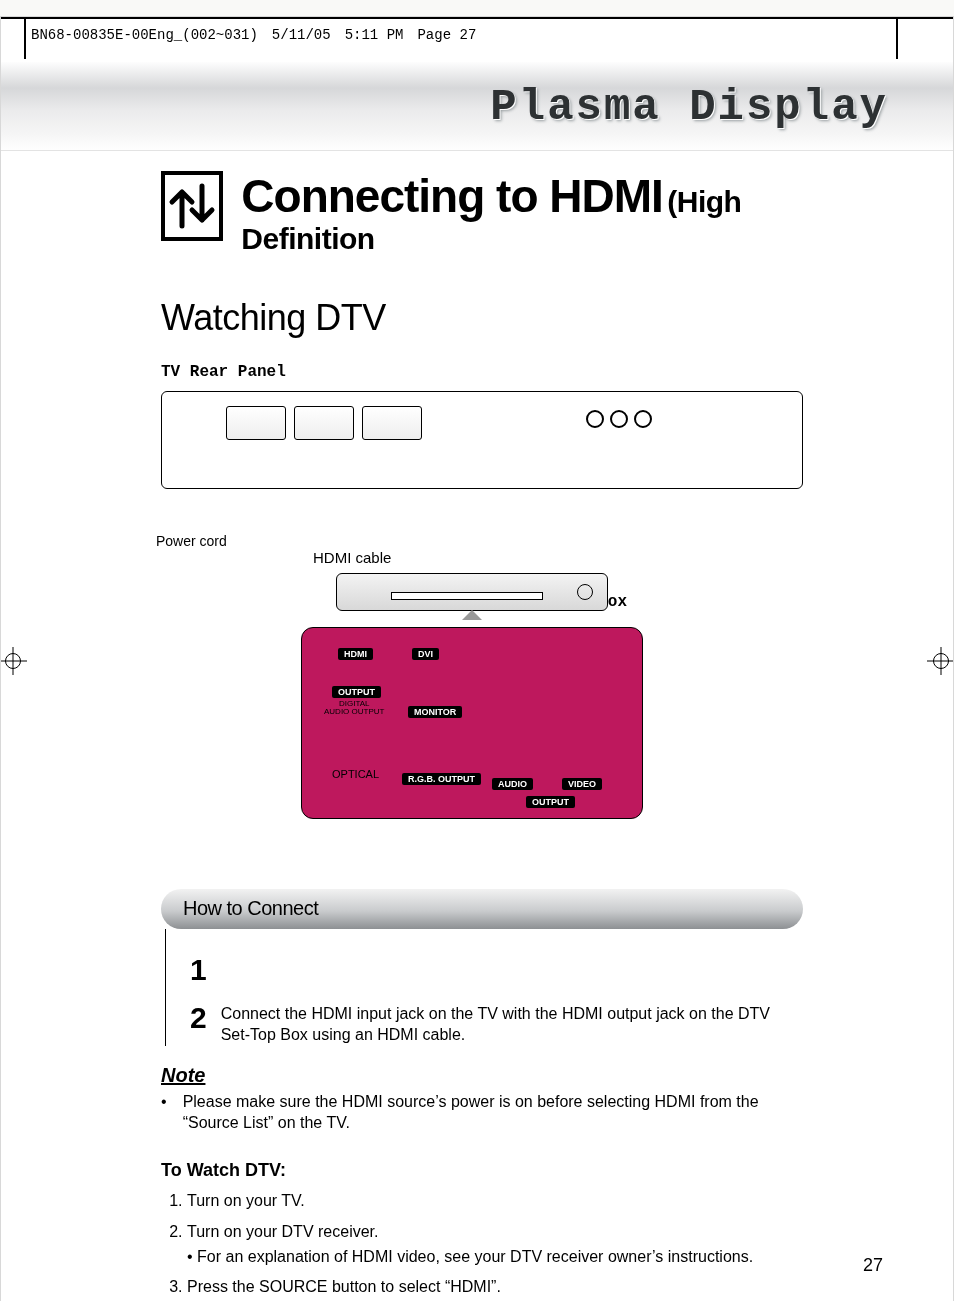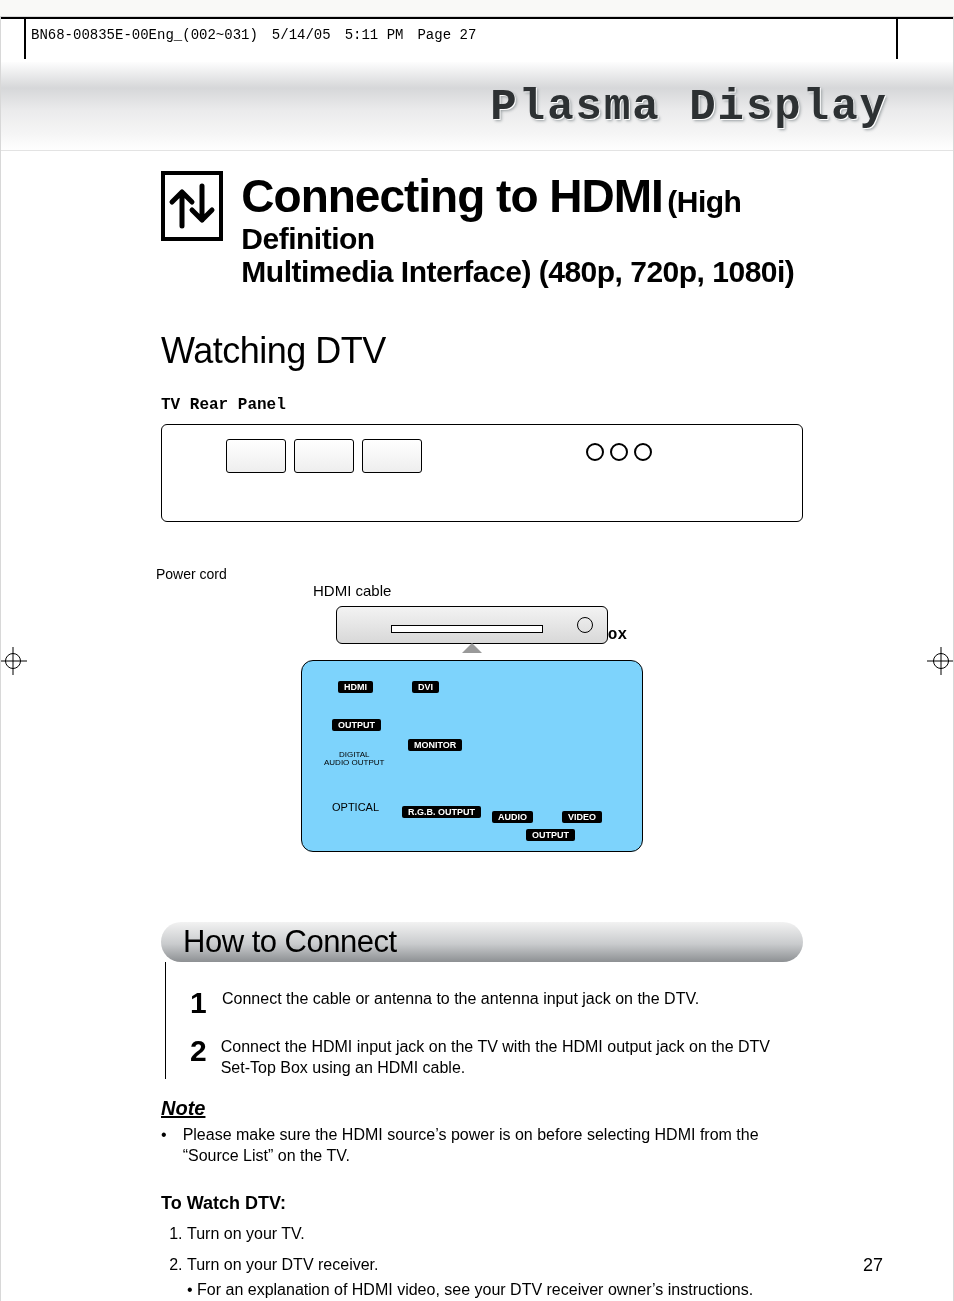--- a/index.html
+++ b/index.html
@@ -34,35 +34,35 @@
   .hdg-sub{font-family:"Arial Narrow","Helvetica Neue Condensed","Arial",sans-serif;font-weight:700;font-size:30px;letter-spacing:-0.5px;}
   .section-title{font-family:"Arial Narrow","Helvetica Neue Condensed","Arial",sans-serif;font-size:36px;font-weight:400;margin-top:42px;letter-spacing:-0.5px;}
   .sub-caption{font-weight:700;font-size:16px;margin-top:24px;font-family:Liberation Mono, monospace;}
   
   .diagram{border:1.5px solid #000;border-radius:6px;height:96px;margin-top:10px;position:relative;background:#fff;}
   .diagram .ports{position:absolute;left:64px;top:14px;display:flex;gap:8px;}
   .tiny-rect{width:58px;height:32px;border:1px solid #000;border-radius:3px;background:linear-gradient(#fff,#eee);}
   .diagram .ports2{position:absolute;right:150px;top:18px;display:flex;gap:6px;}
   .jack{width:14px;height:14px;border:2px solid #000;border-radius:50%;}
   .hdmi-lbl{font-size:15px;}
-  .stb{border:1.5px solid #000;border-radius:12px;width:340px;height:190px;margin-left:140px;margin-top:16px;position:relative;background:#7dd3fc;}
+  .stb{border:1.5px solid #000;border-radius:12px;width:340px;height:190px;margin-left:140px;margin-top:16px;position:relative;background:#be185d;}
   .stb .dvi,.stb .hdmi{position:absolute;background:#000;color:#fff;font-size:9px;font-weight:700;padding:1px 6px;border-radius:2px;}
   .brace-up::before{content:"";position:absolute;top:-18px;left:50%;transform:translate(-50%,0);width:0;height:0;border-left:10px solid transparent;border-right:10px solid transparent;border-bottom:10px solid #999;}
   .stb-top{height:36px;border:1.5px solid #000;border-radius:6px;width:270px;margin-left:175px;margin-top:24px;background:linear-gradient(#f3f3f3,#d8d8d8);position:relative;}
   .stb-top .slot{position:absolute;left:54px;top:18px;width:150px;height:6px;background:#fff;border:1px solid #000;}
   .stb-top .knob{position:absolute;right:14px;top:10px;width:14px;height:14px;border:1.5px solid #000;border-radius:50%;}
   
   .powerlabel{font-size:14px;}
   
   .how-bar{
     margin-top:70px;height:40px;border-radius:20px;
     background:linear-gradient(#f2f2f2,#c9cbcd 55%,#8d9093);
     display:flex;align-items:center;padding-left:22px;
     font-family:"Arial Narrow","Helvetica Neue Condensed","Arial",sans-serif;
-    font-size:31px;font-weight:400;letter-spacing:-0.5px;
+    font-size:20px;font-weight:400;letter-spacing:-0.5px;
   }
   
   .instr-wrap{border-left:1.3px solid #000;margin-left:4px;padding:26px 0 0 24px;}
   .step{display:flex;gap:14px;margin-bottom:18px;font-size:16px;line-height:1.35;}
   .step-num{font-family:"Arial Narrow","Helvetica Neue Condensed","Arial",sans-serif;font-size:30px;font-weight:700;line-height:1;width:18px;}
   .note-h{font-family:"Arial Narrow","Helvetica Neue Condensed","Arial",sans-serif;font-size:20px;font-weight:700;font-style:italic;text-decoration:underline;margin-top:6px;}
   .note-li{display:flex;gap:10px;font-size:16px;line-height:1.35;margin-top:4px;}
   .bullet{width:14px;}
   .watch-h{font-size:18px;font-weight:700;margin-top:26px;}
   ol.watch{margin:8px 0 0 0;padding-left:26px;font-size:16px;line-height:1.55;}
@@ -78,42 +78,41 @@
 </head>
 <body>
 
 <div class="page">
   <div class="crop-top"></div>
   <div class="crop-side-l"></div>
   <div class="crop-side-r"></div>
 
   <div class="print-hdr">
     <span>BN68-00835E-00Eng_(002~031)</span>
-    <span>5/14/05</span>
+    <span>5/11/05</span>
     <span>5:11 PM</span>
     <span>Page 27</span>
   </div>
 
   <div class="brush-band">
     <div class="plasma-title">Plasma Display</div>
   </div>
 
   <div class="body">
 
     <div class="hdg-row">
       <div class="hdg-icon">
         <svg viewBox="0 0 48 48">
           <path d="M14 44 L14 10 L4 20 M14 10 L24 20" fill="none" stroke="#000" stroke-width="5" stroke-linecap="round" stroke-linejoin="round"></path>
           <path d="M34 4 L34 38 L24 28 M34 38 L44 28" fill="none" stroke="#000" stroke-width="5" stroke-linecap="round" stroke-linejoin="round"></path>
         </svg>
       </div>
       <div class="hdg-text">
         <span class="hdg-main">Connecting to HDMI</span>
         <span class="hdg-sub">(High Definition</span><br>
-        <span class="hdg-sub">Multimedia Interface) (480p, 720p, 1080i)</span>
       </div>
     </div>
 
     <div class="section-title">Watching DTV</div>
 
     <div class="sub-caption">TV Rear Panel</div>
 
     <div class="diagram">
       <div class="ports">
         <div class="tiny-rect"></div>
@@ -136,37 +135,36 @@
     <div style="height:60px"></div>
     <div class="stb-top">
       <div class="slot"></div>
         <div class="knob"></div>
     </div>
     <div class="stb brace-up">
       <span class="hdmi" style="left:36px;top:20px">HDMI</span>
       <span class="dvi" style="left:110px;top:20px">DVI</span>
       <span class="hdmi" style="left:30px;top:58px">OUTPUT</span>
       <span class="dvi" style="left:106px;top:78px">MONITOR</span>
-      <span style="position:absolute;left:22px;top:90px;font-size:8px;text-align:center;line-height:1.1;white-space:pre">DIGITAL
+      <span style="position:absolute;left:22px;top:72px;font-size:8px;text-align:center;line-height:1.1;white-space:pre">DIGITAL
 AUDIO OUTPUT</span>
       <span style="position:absolute;left:30px;top:140px;font-size:11px">OPTICAL</span>
       <span class="dvi" style="left:100px;top:145px">R.G.B. OUTPUT</span>
       <span class="dvi" style="left:190px;top:150px">AUDIO</span>
       <span class="dvi" style="left:260px;top:150px">VIDEO</span>
       <span class="hdmi" style="left:224px;top:168px">OUTPUT</span>
     </div>
 
     <div class="how-bar">
       <span>How to Connect</span>
     </div>
 
     <div class="instr-wrap">
       <div class="step">
         <div class="step-num">1</div>
-        <div>Connect the cable or antenna to the antenna input jack on the DTV.</div>
       </div>
       <div class="step">
         <div class="step-num">2</div>
         <div>Connect the HDMI input jack on the TV with the HDMI output jack on the DTV Set-Top Box using an HDMI cable.</div>
       </div>
     </div>
 
     <div class="note-h">Note</div>
     <div class="note-li">
       <span class="bullet">•</span>

